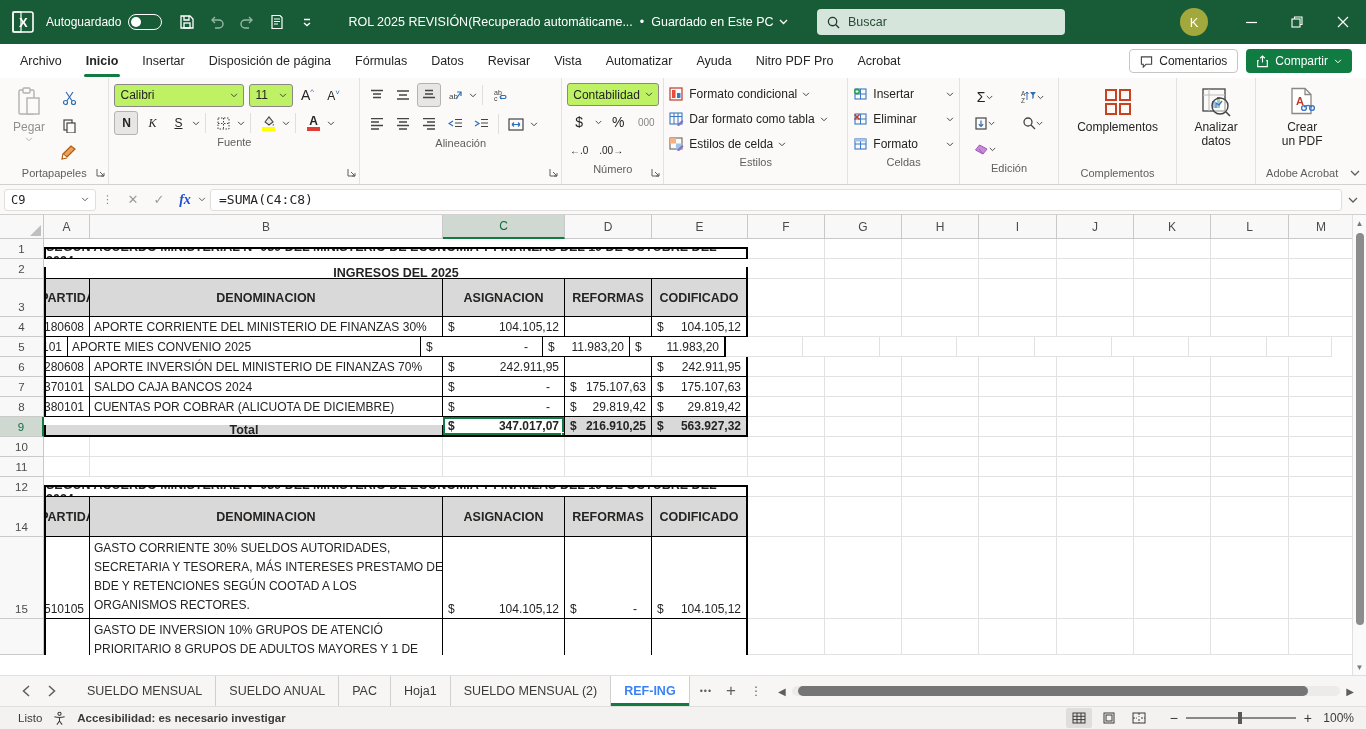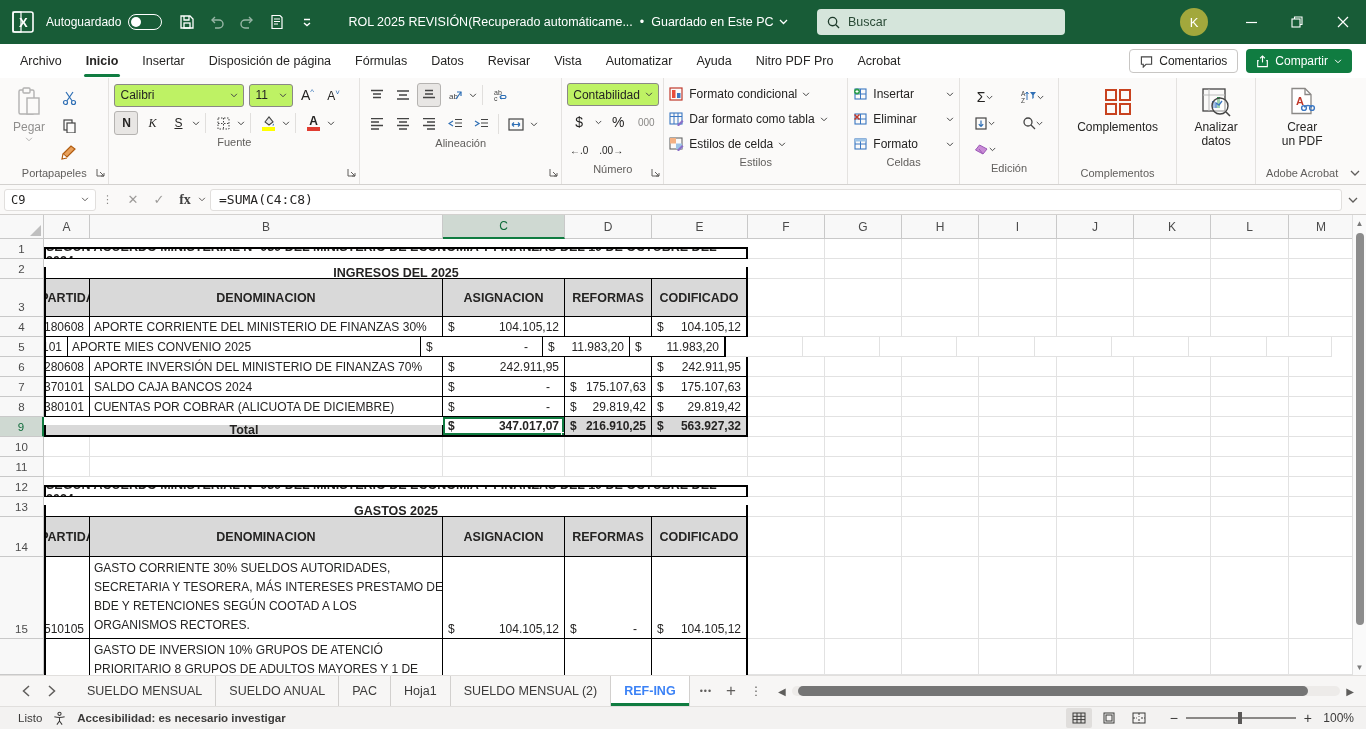--- a/index.html
+++ b/index.html
@@ -58,21 +58,21 @@
   .vline { width:1px; background:#E1DFDD; align-self:stretch; margin:2px 3px; }
   .menu-row { display:flex; align-items:center; gap:5px; height:22px; font-size:12px; white-space:nowrap; }
   .ed-grid { display:grid; grid-template-columns:auto auto; column-gap:8px; row-gap:2px; align-items:center; }
   #ribbon-collapse { display:flex; align-items:flex-end; padding:0 6px 8px 2px; }
 
   
   #fbar { height:30px; background:#FAF9F8; border-bottom:1px solid #D3D1CF; display:flex; align-items:center; flex:none; padding-left:4px; }
   #namebox { width:92px; height:22px; background:#fff; border:1px solid #E1DFDD; border-radius:3px; display:flex; align-items:center; justify-content:space-between; padding:0 6px; font-family:"DejaVu Sans Mono",monospace; font-size:12px; }
   .fbar-dots { color:#8A8886; margin:0 6px; font-size:11px; letter-spacing:1px; }
   .fbtn { width:26px; height:22px; display:flex; align-items:center; justify-content:center; color:#9D9B99; font-size:13px; }
-  .fx { font-family:"Liberation Serif",serif; color:#404040; font-weight:bold; font-size:14px; }
+  .fx { font-style:italic; font-family:"Liberation Serif",serif; color:#1d4ed8; font-weight:bold; font-size:14px; }
   #formula-field { flex:1; height:22px; background:#fff; border:1px solid #E1DFDD; border-radius:3px; margin:0 6px 0 4px; display:flex; align-items:center; padding:0 8px; font-family:"DejaVu Sans Mono",monospace; font-size:13px; }
 
   
   #gridwrap { height:460px; position:relative; flex:none; background:#fff; overflow:hidden; }
   #gridinner { width:1352px; }
   #colheads { display:flex; height:24px; }
   .corner { width:44px; height:24px; background:#F8F8F8; border-right:1px solid #C9C9C9; border-bottom:1px solid #C9C9C9; position:relative; flex:none; }
   .corner::after { content:""; position:absolute; right:2px; bottom:2px; border-style:solid; border-width:0 0 11px 11px; border-color:transparent transparent #BFBFBF transparent; }
   .ch { height:24px; background:#F8F8F8; border-right:1px solid #C9C9C9; border-bottom:1px solid #C9C9C9; display:flex; align-items:center; justify-content:center; color:#4B4B4B; font-size:12px; flex:none; }
   .ch.sel { background:#CFD9D2; border-bottom:2px solid #107C41; color:#0F6B3A; }
@@ -944,32 +944,20 @@
             <div class="t titlecell tl2 tr2 tt2" style="width: 704px;">SEGÚN ACUERDO MINISTERIAL Nº 039 DEL MINISTERIO DE ECONOMÍA Y FINANZAS DEL 10 DE OCTUBRE DEL 2024</div>
             <div class="g" style="width: 77px;"></div>
             <div class="g" style="width: 77px;"></div>
             <div class="g" style="width: 77px;"></div>
             <div class="g" style="width: 78px;"></div>
             <div class="g" style="width: 77px;"></div>
             <div class="g" style="width: 77px;"></div>
             <div class="g" style="width: 78px;"></div>
             <div class="g" style="width: 65px;"></div>
           </div>
-          <div class="row" style="height: 20px;">
-            <div class="rh">13</div>
-            <div class="t titlecell tl2 tr2" style="width: 704px;">GASTOS 2025</div>
-            <div class="g" style="width: 77px;"></div>
-            <div class="g" style="width: 77px;"></div>
-            <div class="g" style="width: 77px;"></div>
-            <div class="g" style="width: 78px;"></div>
-            <div class="g" style="width: 77px;"></div>
-            <div class="g" style="width: 77px;"></div>
-            <div class="g" style="width: 78px;"></div>
-            <div class="g" style="width: 65px;"></div>
-          </div>
           <div class="row" style="height: 40px;">
             <div class="rh bot">14</div>
             <div class="t hc tl2" style="width: 46px;">PARTIDA</div>
             <div class="t hc" style="width: 353px;">DENOMINACION</div>
             <div class="t hc" style="width: 122px;">ASIGNACION</div>
             <div class="t hc" style="width: 87px;">REFORMAS</div>
             <div class="t hc tr2" style="width: 96px;">CODIFICADO</div>
             <div class="g" style="width: 77px;"></div>
             <div class="g" style="width: 77px;"></div>
             <div class="g" style="width: 77px;"></div>

